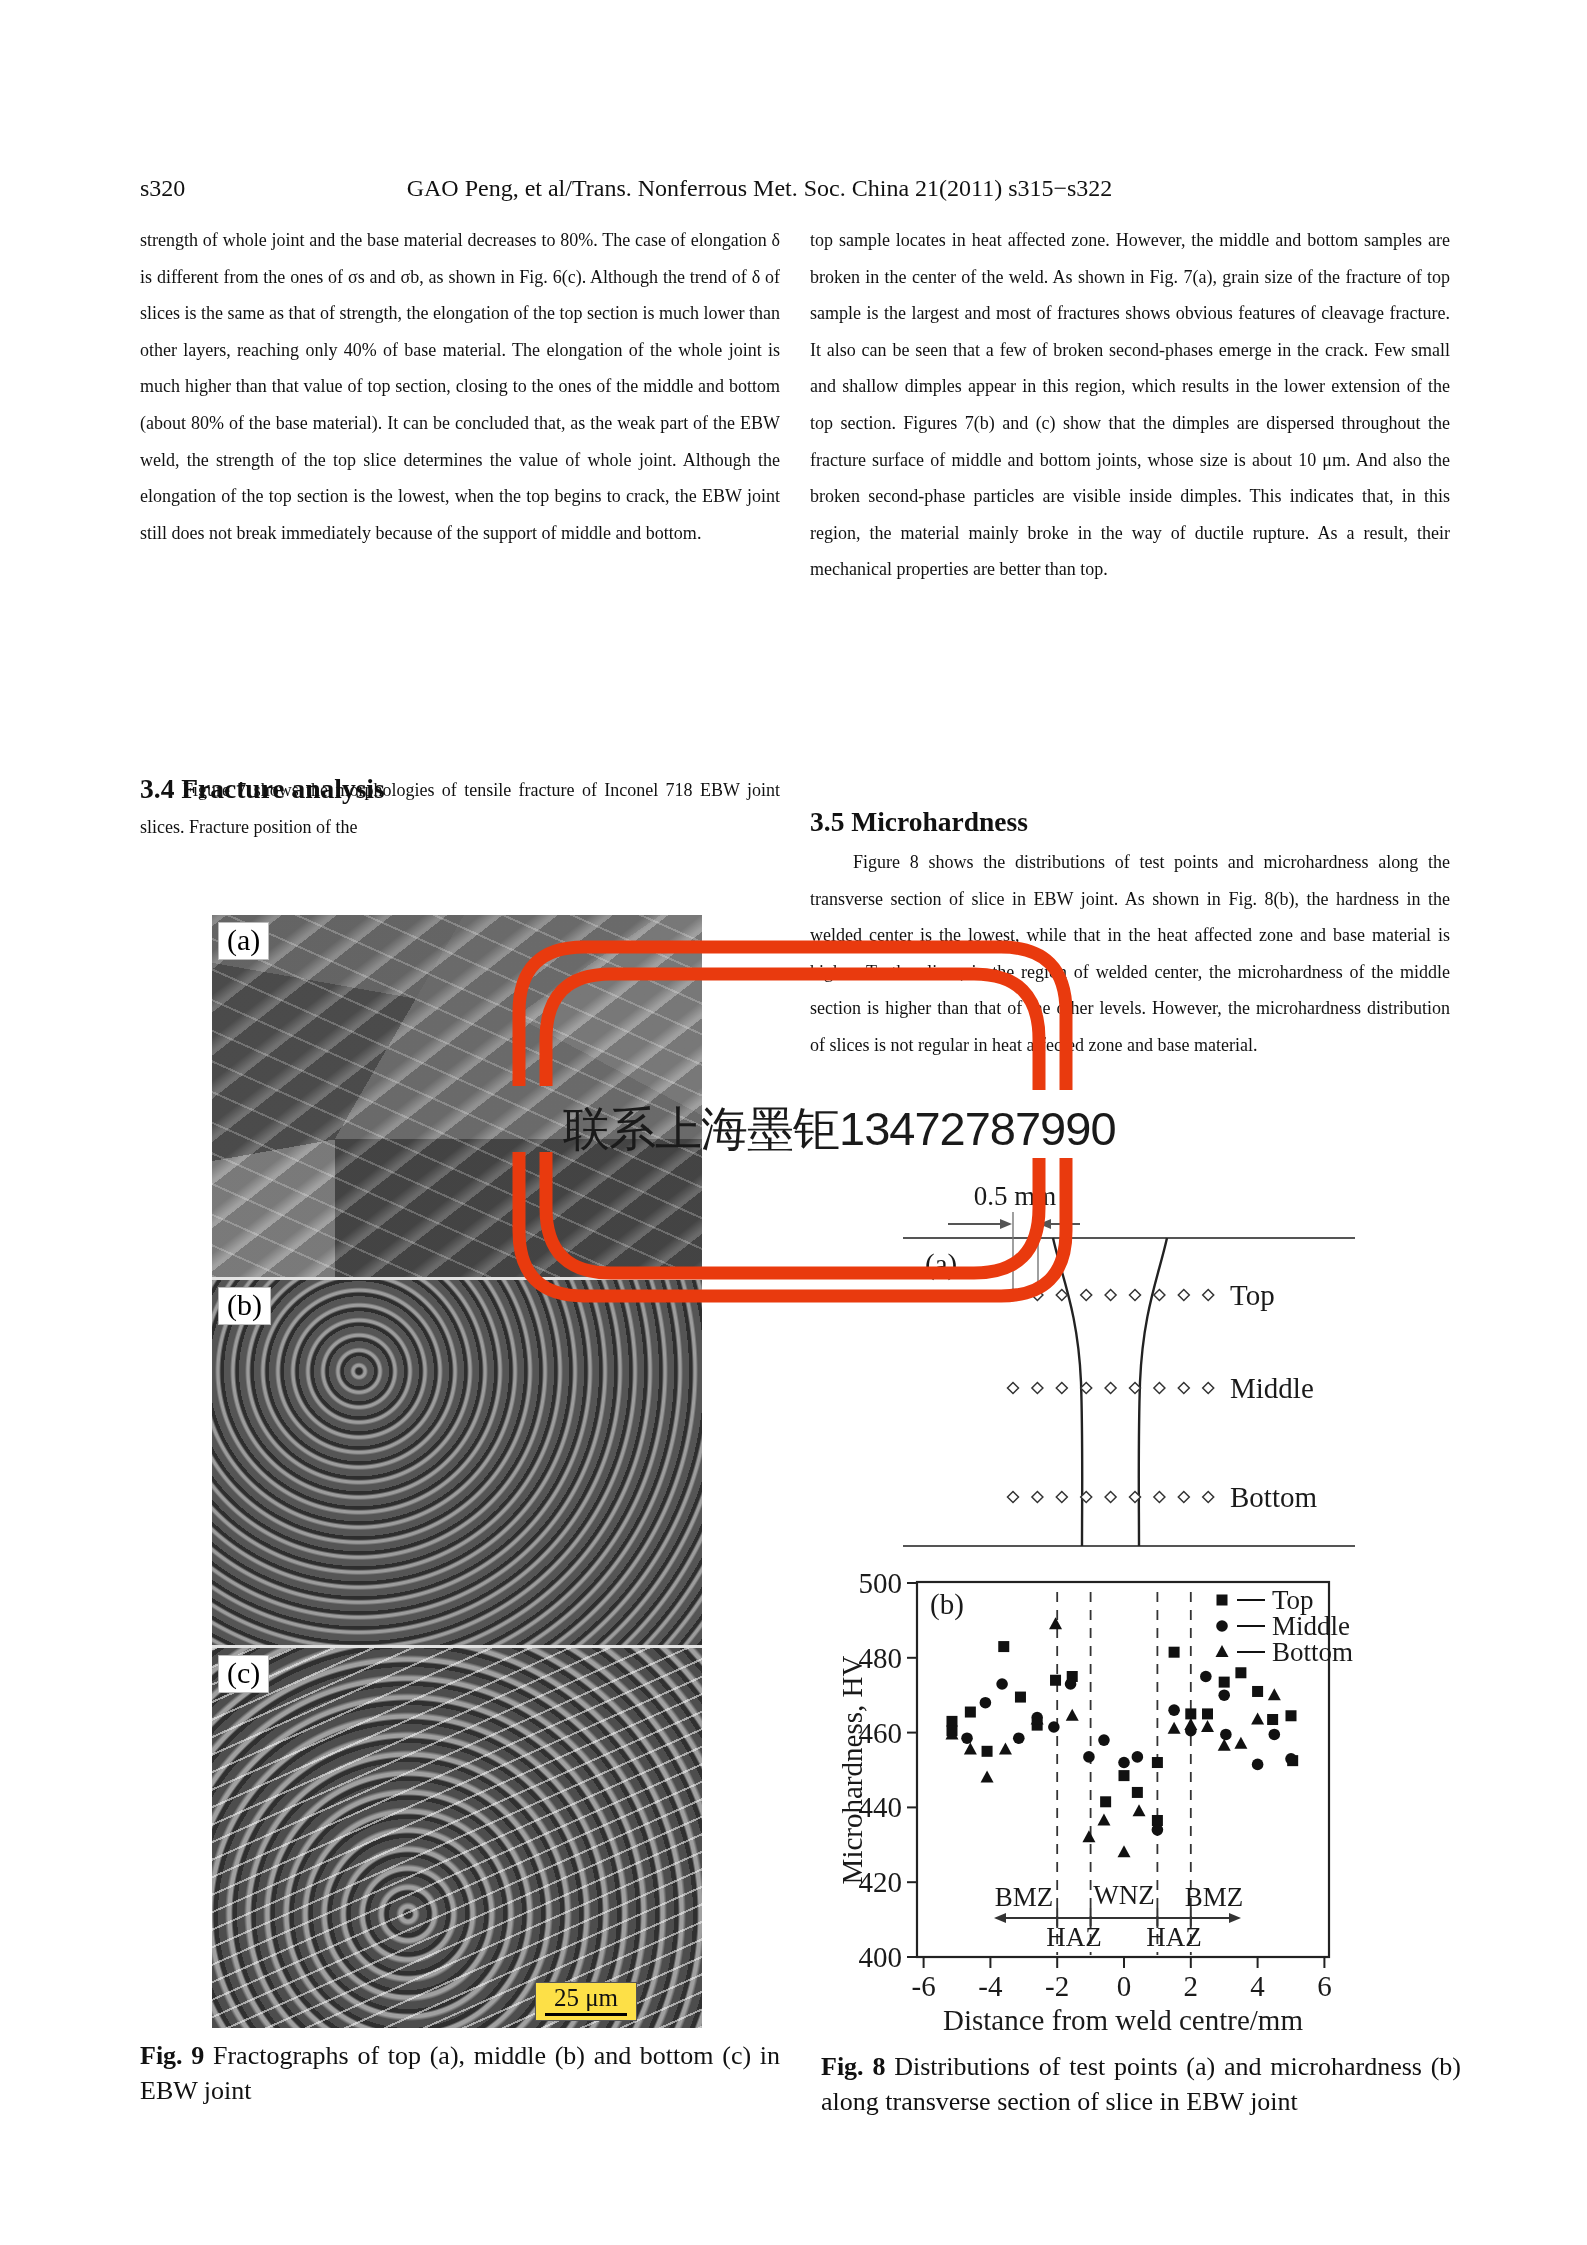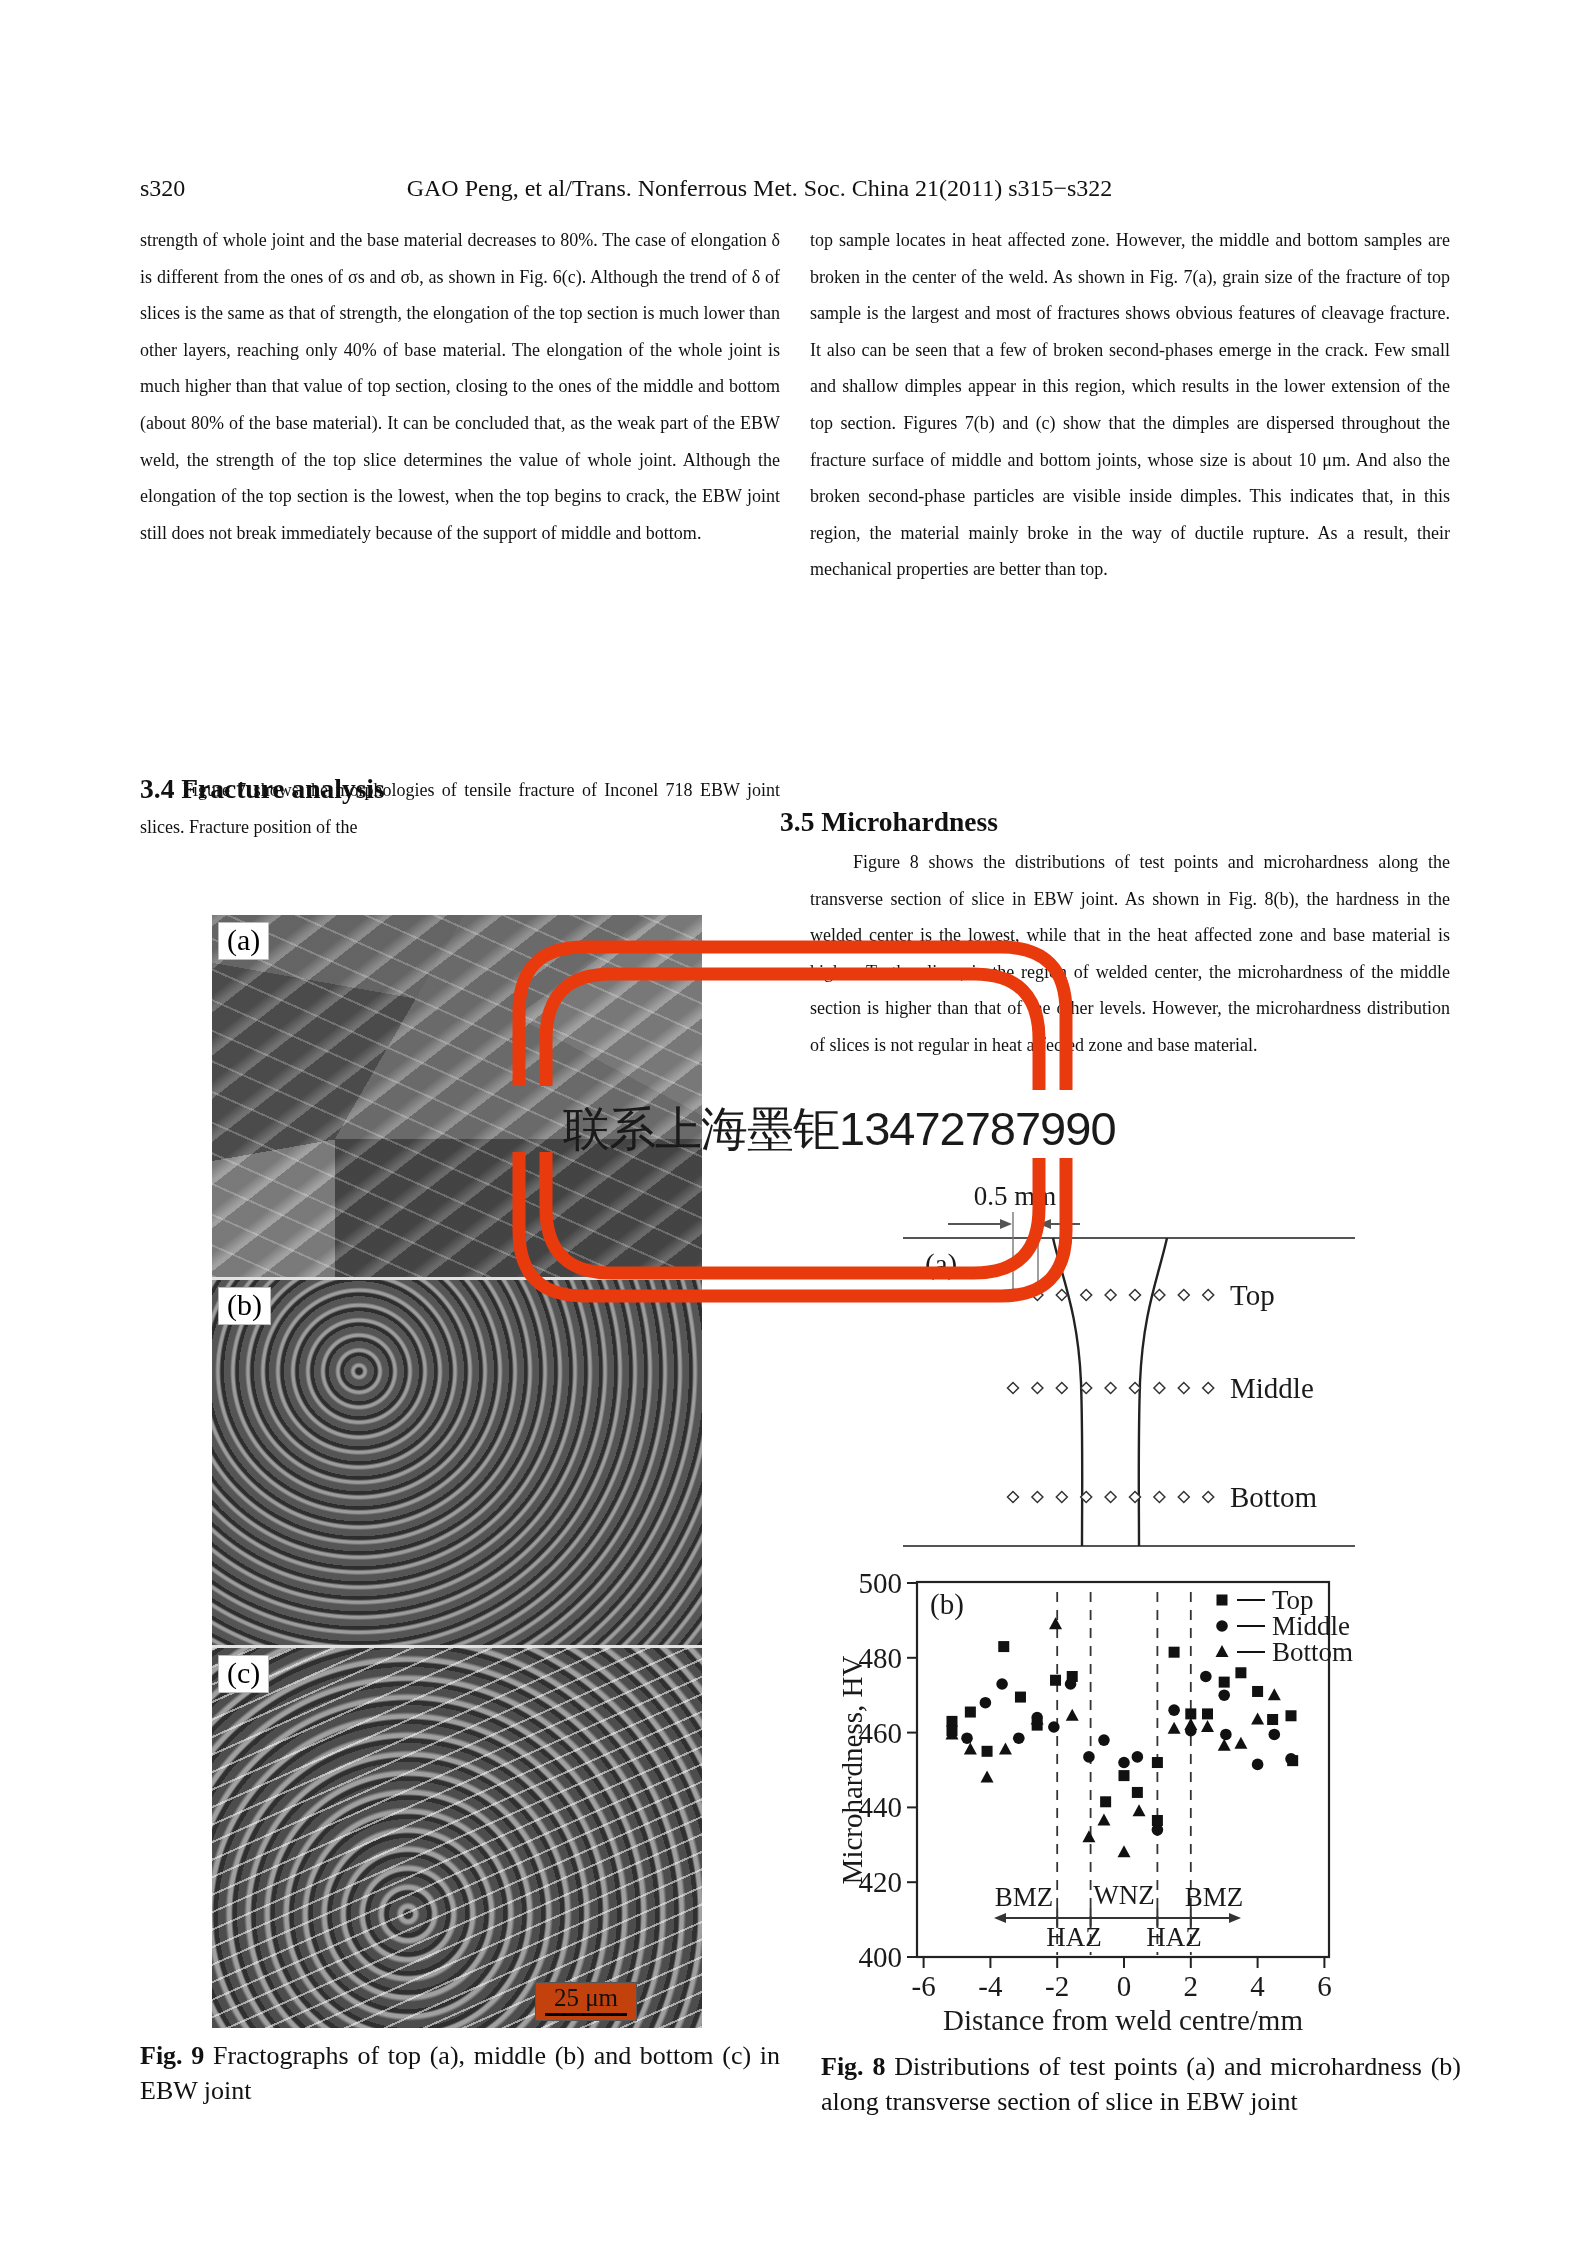--- a/index.html
+++ b/index.html
@@ -30,21 +30,21 @@
     background-blend-mode:normal,screen,normal;}
   .sem-c{top:733px;height:380px;background-color:#646464;
     background-image:
       repeating-linear-gradient(-24deg, rgba(250,250,250,.55) 0 2px, rgba(0,0,0,0) 2px 16px),
       repeating-radial-gradient(circle at 40% 70%, #303030 0 4px, #a0a0a0 6px 9px, #4d4d4d 12px 19px),
       repeating-radial-gradient(circle at 70% 20%, #383838 0 3px, #8a8a8a 5px 8px, #474747 10px 16px);
     background-blend-mode:normal,normal,screen;}
   .sep{position:absolute;left:0;width:490px;height:3px;background:#e3e3e3;}
   .chip{position:absolute;left:6px;top:7px;background:#fff;color:#000;
         font-size:30px;padding:0 8px 2px;border:1px solid #bbb;}
-  #scale-chip{position:absolute;left:323px;top:1067px;width:100px;background:#c2410c;
+  #scale-chip{position:absolute;left:323px;top:1067px;width:100px;background:#fde047;
         border:1px solid #555;text-align:center;font-size:25px;padding-top:1px;}
   #scale-chip .bar{height:3px;background:#000;margin:1px 9px 4px;}
   
   svg text{font-family:"Liberation Serif",serif;fill:#1a1a1a;}
   #wm{left:0;top:0;pointer-events:none;}
   #wm text{font-family:"Liberation Sans",sans-serif;}
 </style>
 </head>
 <body>
 
@@ -68,21 +68,21 @@
     <span class="chip">(c)</span>
   </div>
   <div id="scale-chip">
     <span>25 μm</span>
     <div class="bar"></div>
   </div>
 </div>
 <p class="abs caption" style="left:140px;top:2038px;width:640px;margin:0;"><b>Fig. 9</b><span> Fractographs of top (a), middle (b) and bottom (c) in EBW joint</span></p>
 
 <div class="abs para" style="left:810px;top:222px;width:640px;">top sample locates in heat affected zone. However, the middle and bottom samples are broken in the center of the weld. As shown in Fig. 7(a), grain size of the fracture of top sample is the largest and most of fractures shows obvious features of cleavage fracture. It also can be seen that a few of broken second-phases emerge in the crack. Few small and shallow dimples appear in this region, which results in the lower extension of the top section. Figures 7(b) and (c) show that the dimples are dispersed throughout the fracture surface of middle and bottom joints, whose size is about 10 μm. And also the broken second-phase particles are visible inside dimples. This indicates that, in this region, the material mainly broke in the way of ductile rupture. As a result, their mechanical properties are better than top.</div>
-<div class="abs sec-head" style="left:780px;top:806px;">3.5 Microhardness</div>
+<div class="abs sec-head" style="left:810px;top:806px;">3.5 Microhardness</div>
 <div class="abs para indent" style="left:810px;top:844px;width:640px;">Figure 8 shows the distributions of test points and microhardness along the transverse section of slice in EBW joint. As shown in Fig. 8(b), the hardness in the welded center is the lowest, while that in the heat affected zone and base material is higher. To the slices, in the region of welded center, the microhardness of the middle section is higher than that of the other levels. However, the microhardness distribution of slices is not regular in heat affected zone and base material.</div>
 
 <svg id="fig8-svg" class="abs" style="left:840px;top:1150px;" width="610" height="890" viewBox="840 1150 610 890">
     <line x1="903" y1="1238" x2="1355" y2="1238" stroke="#555" stroke-width="2.2"></line>
     <line x1="903" y1="1546" x2="1355" y2="1546" stroke="#555" stroke-width="2.2"></line>
     <path d="M1053 1238 C1062 1278 1078 1312 1081 1382 C1083 1442 1082 1502 1082 1546" stroke="#222" stroke-width="2.4" fill="none"></path>
     <path d="M1167 1238 C1158 1278 1143 1312 1140 1382 C1138 1442 1139 1502 1139 1546" stroke="#222" stroke-width="2.4" fill="none"></path>
     <text x="1015" y="1205" font-size="27" text-anchor="middle">0.5 mm</text>
     <line x1="948" y1="1224" x2="1008" y2="1224" stroke="#555" stroke-width="2"></line>
     <polygon points="1012,1224 1000,1219 1000,1229" fill="#555"></polygon>

